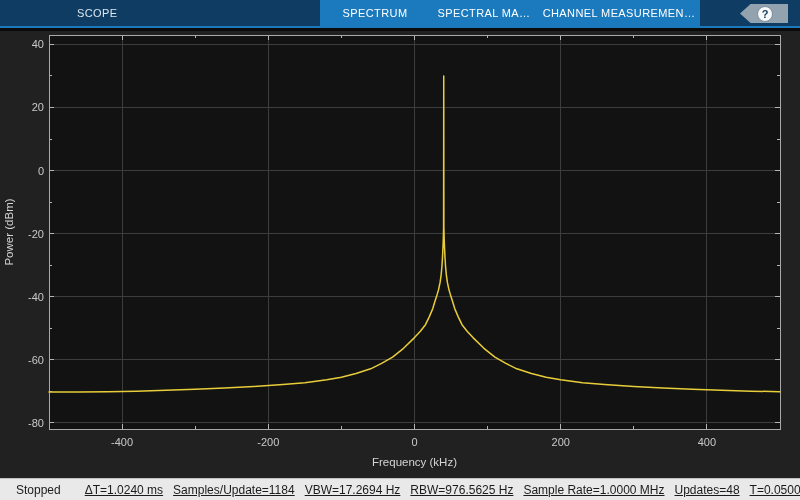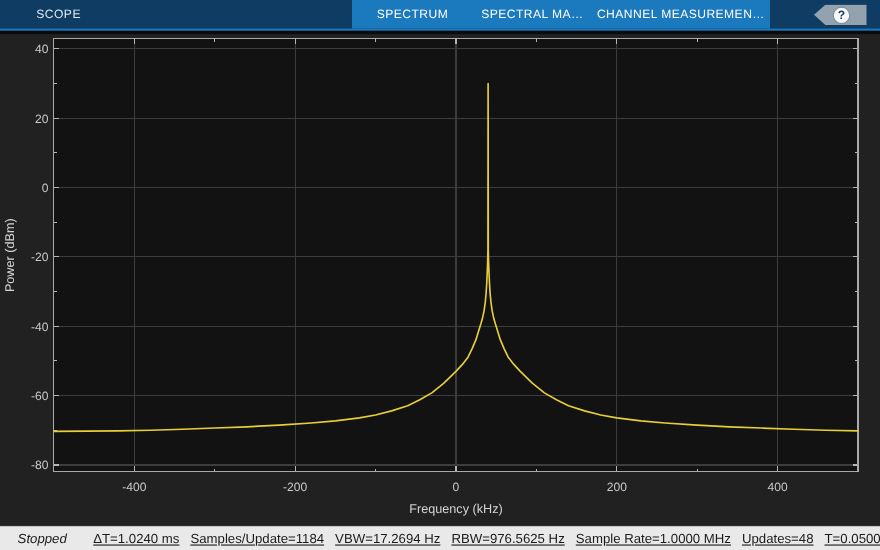--- a/index.html
+++ b/index.html
@@ -6,21 +6,21 @@
   html,body { width:800px; height:500px; overflow:hidden; background:#212121;
               font-family:"Liberation Sans", sans-serif; }
   .app { width:800px; height:500px; display:flex; flex-direction:column; }
 
   
   .toolbar { height:28px; background:#0e3c63; border-bottom:2px solid #1b79bd;
              display:flex; align-items:stretch; flex:0 0 auto; position:relative; }
   .tab { display:flex; align-items:center; justify-content:center;
          font-size:11px; letter-spacing:0.4px; color:#dde7f0; cursor:default;
          white-space:nowrap; overflow:hidden; }
-  .tabs-left { display:flex; width:320px; }
+  .tabs-left { display:flex; width:320px;padding-left:44px; }
   .tabs-left .tab { width:106.6px; }
   .tabs-active { display:flex; width:380px; background:#1b79bd; }
   .tabs-active .tab { color:#ffffff; }
   .tab-w1 { width:110px;text-align:center; } .tab-w2 { width:108px; } .tab-w3 { width:162px; }
   .toolbar-fill { flex:1; position:relative; }
   .help-tag { position:absolute; right:12px; top:4px; width:48px; height:19px;
               background:#92a2ae;
               clip-path:polygon(0 50%, 22% 0, 100% 0, 100% 100%, 22% 100%);
               display:flex; align-items:center; justify-content:flex-start; }
   .help-circle { width:16px; height:16px; margin-left:17px; border-radius:50%;
@@ -30,21 +30,21 @@
 
   
   .figure { flex:1 1 auto; position:relative; background:#212121;text-align:right; }
   .figure svg { position:absolute; left:0; top:0; }
   svg text { font-family:"Liberation Sans", sans-serif; }
 
   
   .statusbar { height:22px; flex:0 0 auto; background:#e9e9e9;
                border-top:1px solid #c0c0c0; display:flex; align-items:center;
                font-size:12px; color:#1b1b1b; padding:0 6px 0 16px; }
-  .status-state { margin-right:24px;font-style:italic; }
+  .status-state { margin-right:24px; }
   .status-item { margin-right:10px; white-space:nowrap;text-decoration:underline; }
 </style>
 </head>
 <body>
 
 <div class="app">
 
   <div class="toolbar">
     <div class="tabs-left">
       <div class="tab">SCOPE</div>

